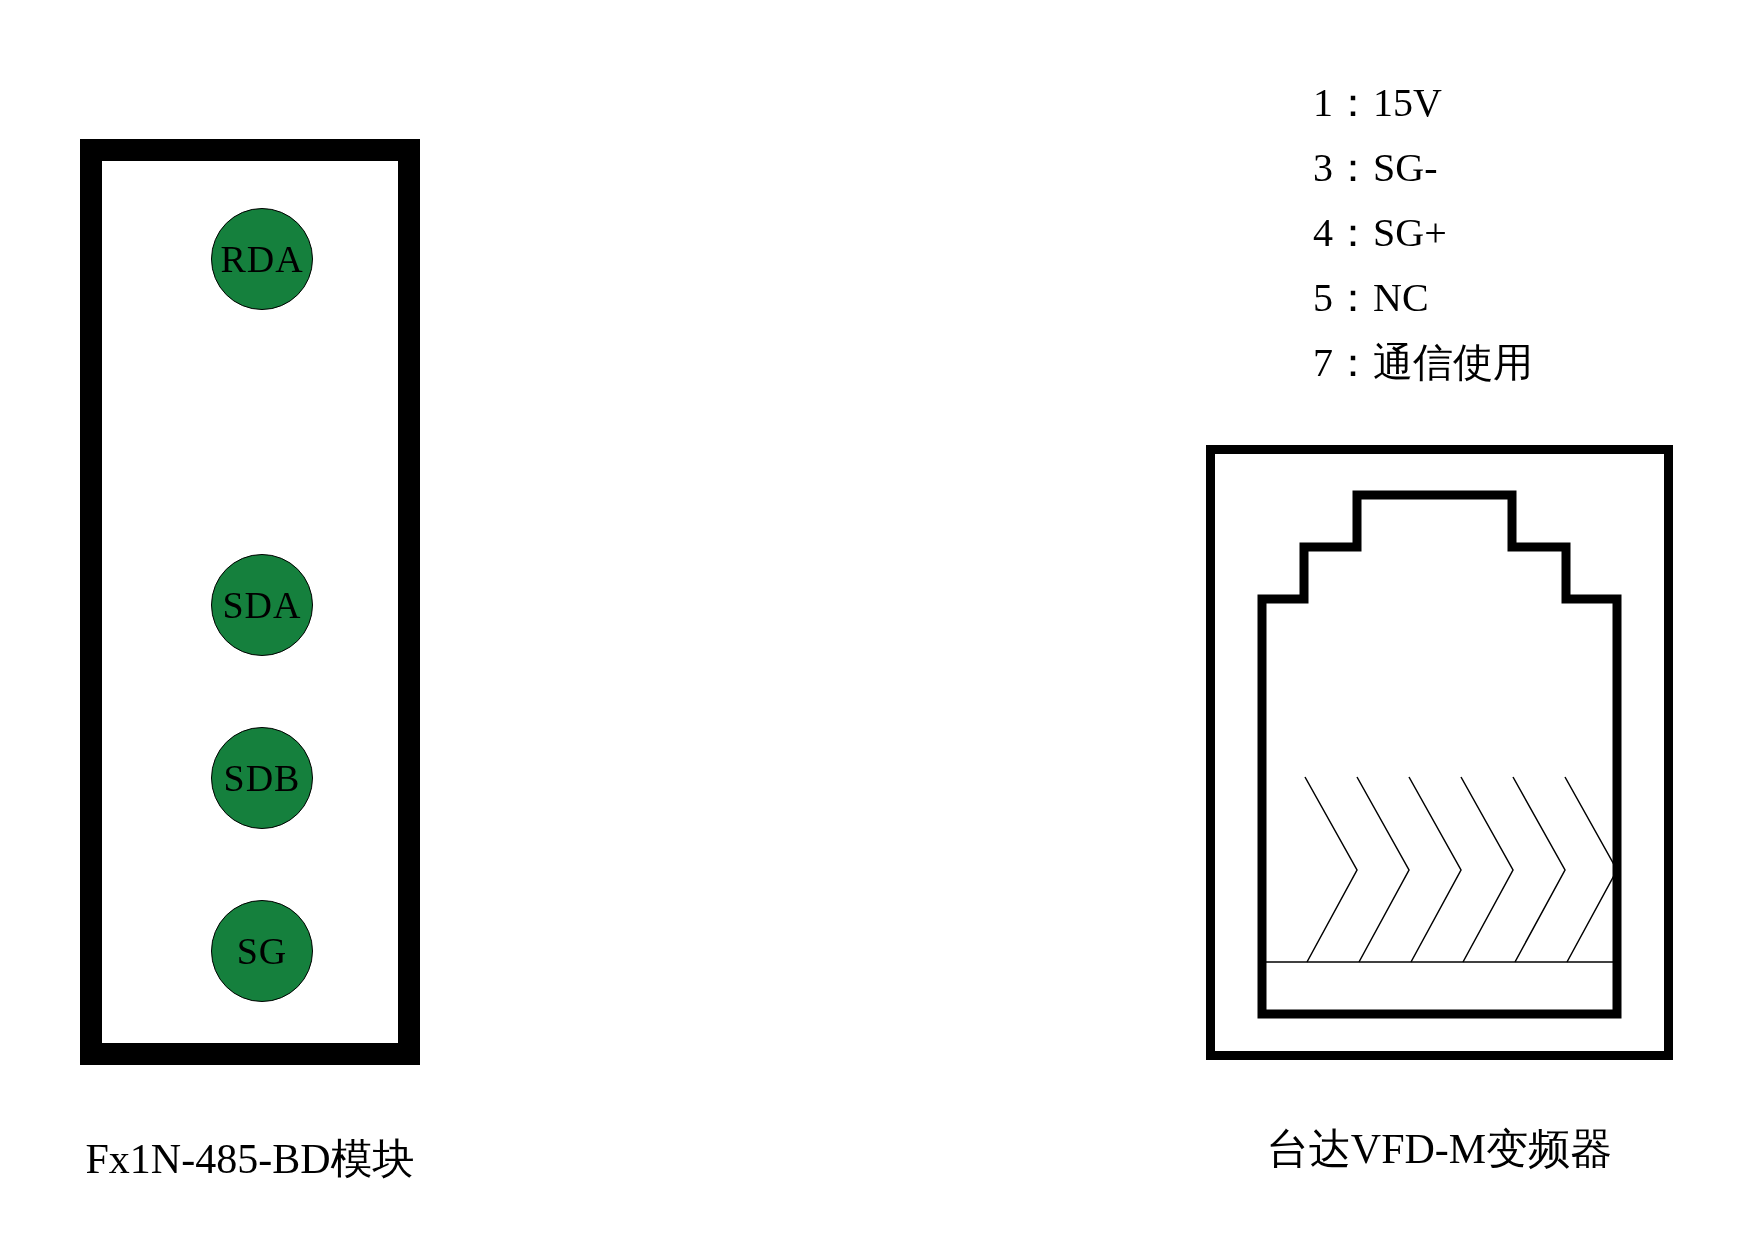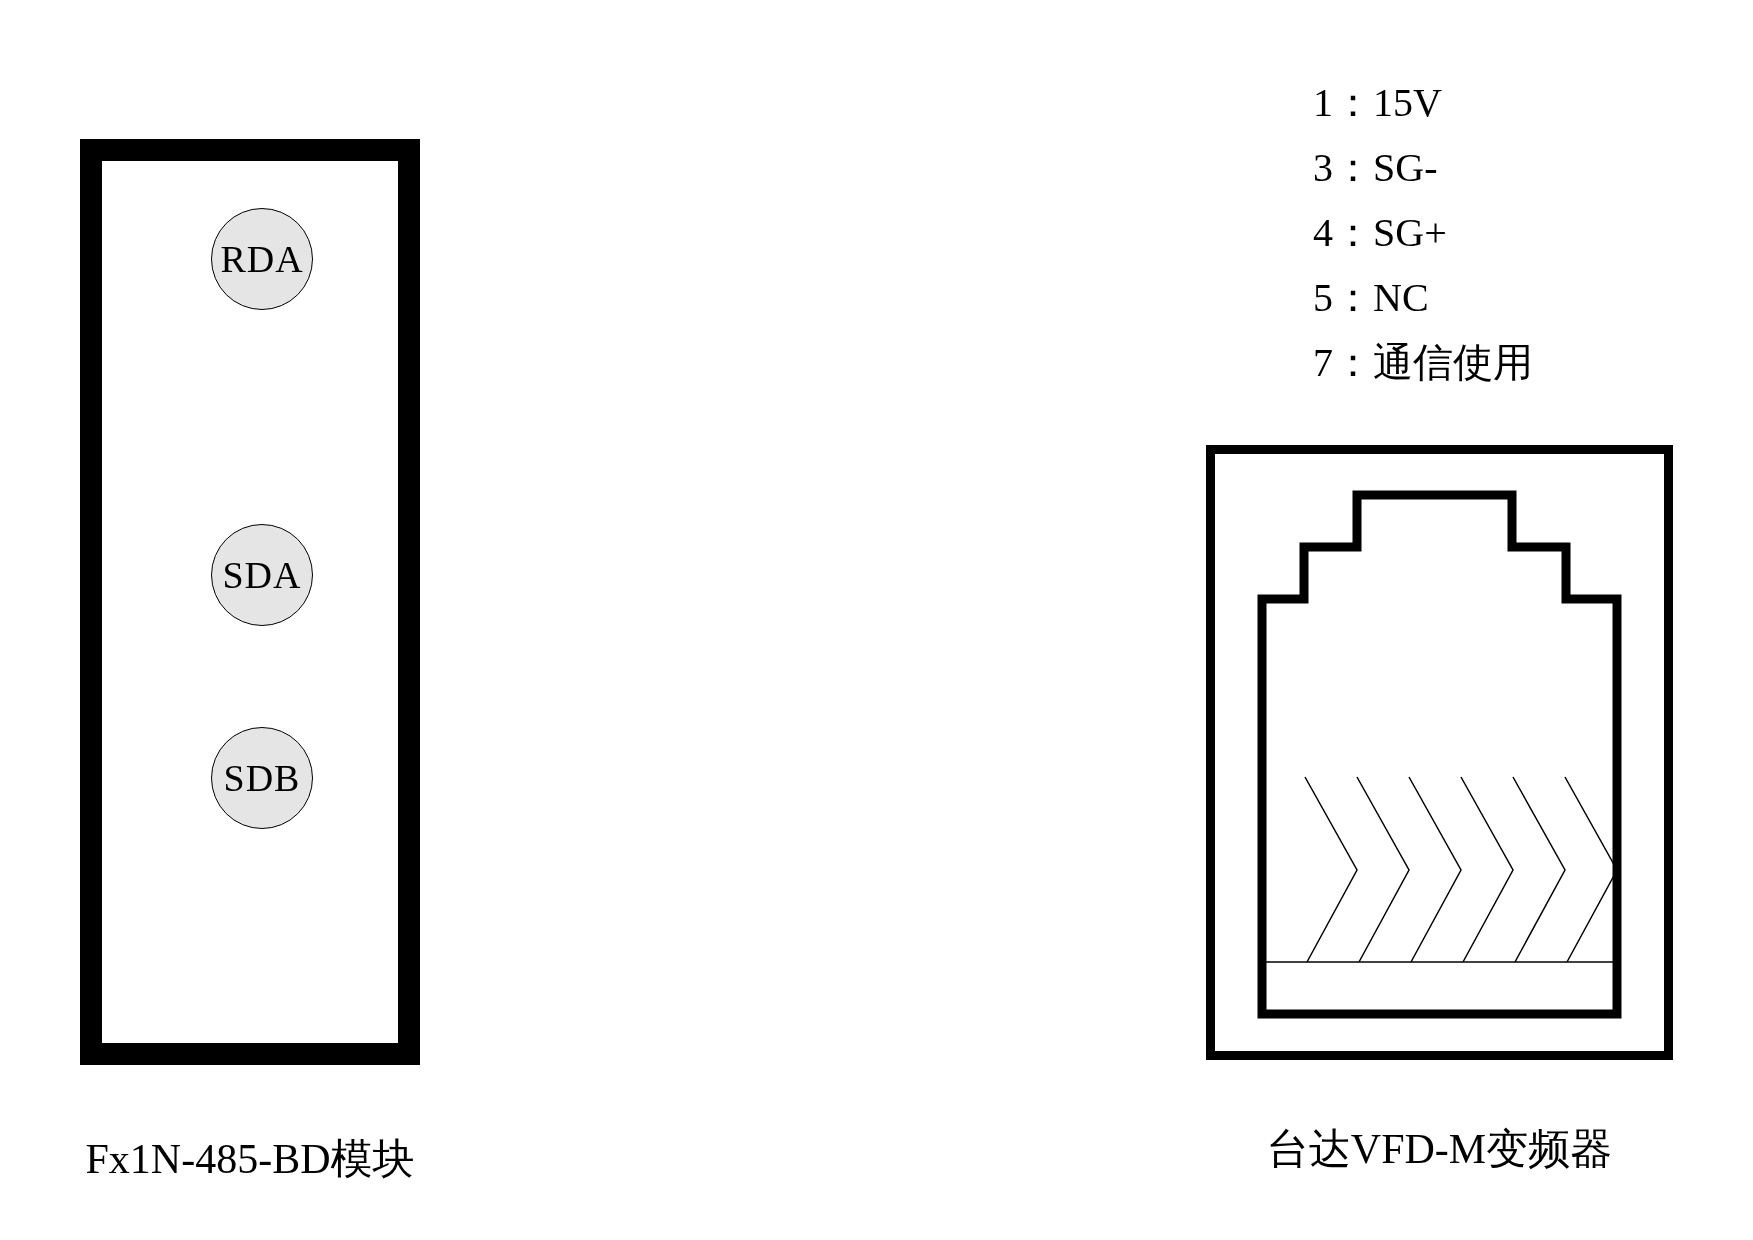--- a/index.html
+++ b/index.html
@@ -20,21 +20,21 @@
     border:22px solid #000;
     background:#fff;
   }
   .pin-circle{
     position:absolute;
     width:102px;height:102px;
     box-sizing:border-box;
     border:1.5px solid #000;
     border-radius:50%;
     display:flex;align-items:center;justify-content:center;
-    background:#e5e5e5;
+    background:#15803d;
   }
   .pin-circle span{
     font-size:38px;
     line-height:1;
     letter-spacing:1px;
   }
   .pin-circle.c1{left:211px;top:208px;}
   .pin-circle.c2{left:211px;top:381px;}
   .pin-circle.c3{left:211px;top:554px;}
   .pin-circle.c4{left:211px;top:727px;}
@@ -76,25 +76,28 @@
 
 <div id="stage">
 
   <div class="module-box">
     
   </div>
 
   <div class="pin-circle c1" style="left:211px;top:208px;">
     <span>RDA</span>
   </div>
-  <div class="pin-circle c3" style="left:211px;top:524px;">
+  <div class="pin-circle c3" style="left:211px;top:554px;">
     <span>SDA</span>
   </div>
   <div class="pin-circle c4" style="left:211px;top:727px;align-items:center;">
     <span>SDB</span>
+  </div>
+  <div class="pin-circle c5" style="left:211px;top:900px;">
+    <span>SG</span>
   </div>
 
   <div class="caption-left">Fx1N-485-BD模块</div>
 
   <div class="pin-list">
     <div class="pin-line">1：15V</div>
     <div class="pin-line">3：SG-</div>
     <div class="pin-line">4：SG+</div>
     <div class="pin-line">5：NC</div>
     <div class="pin-line">7：通信使用</div>

